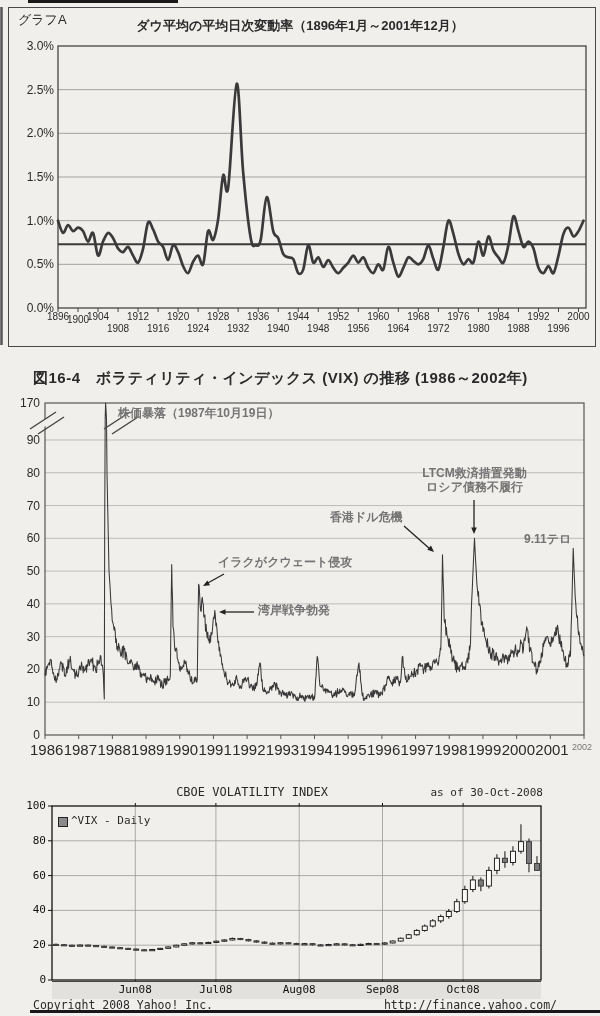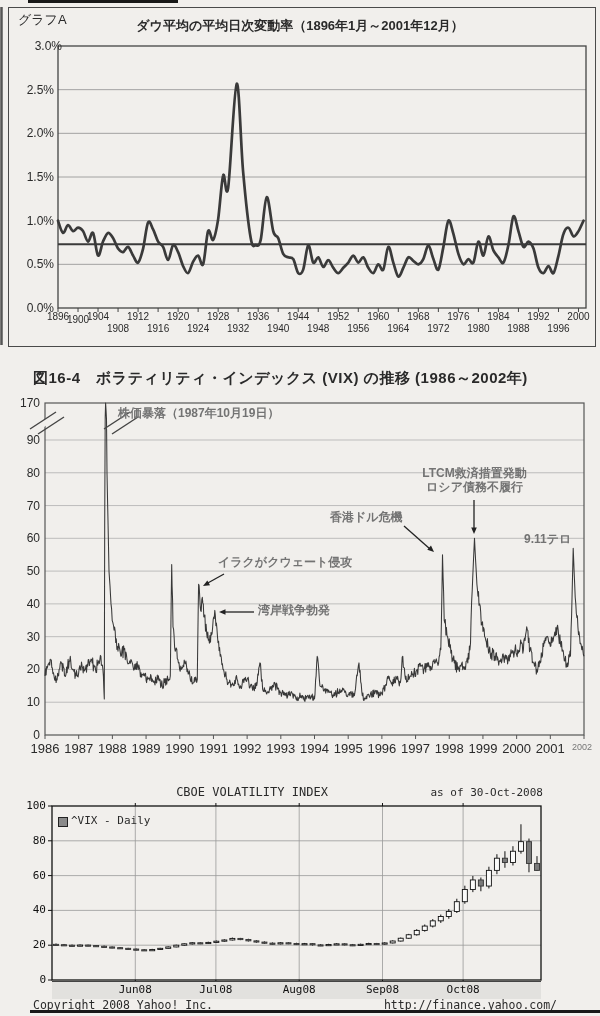--- a/index.html
+++ b/index.html
@@ -5,21 +5,21 @@
   html,body{margin:0;padding:0;}
   body{width:600px;height:1016px;position:relative;background:#f1efec;
        font-family:"Liberation Sans","DejaVu Sans",sans-serif;color:#222;overflow:hidden;}
   #page{position:absolute;left:0;top:0;width:600px;height:1016px;}
   svg#strokes{position:absolute;left:0;top:0;}
   .abs{position:absolute;}
   .lbl{position:absolute;color:#2a2a2a;}
   .ylab1{font-size:12px;text-align:right;width:46px;}
   .xlab1{font-size:10px;text-align:center;width:36px;}
   .ylab2{font-size:12px;text-align:right;width:32px;}
-  .xlab2{font-size:13px;text-align:center;width:30px;}
+  .xlab2{font-size:15px;text-align:left;width:30px;}
   .ann{position:absolute;font-size:12px;font-weight:bold;color:#737373;line-height:13.5px;white-space:nowrap;}
   .mono{font-family:"DejaVu Sans Mono","Liberation Mono",monospace;}
   #panelA-box{border:1.6px solid #4a4a4a;}
   #chart1-title{font-size:13px;font-weight:bold;text-align:center;}
   #panelA-label{font-size:13px;}
   #fig-caption{font-size:15px;font-weight:bold;letter-spacing:.5px;}
   .y3{font-size:11px;text-align:right;width:36px;color:#111;}
   .m3{font-size:11px;text-align:center;width:44px;color:#111;}
   #band3{background:#e2e1de;border-top:1px solid #444;}
   #legend3-swatch{background:#8a8a8a;border:1px solid #222;}
@@ -271,21 +271,21 @@
   <div class="lbl mono" id="chart3-asof" style="left:393px;top:786px;width:150px;text-align:right;font-size:11px;">as of 30-Oct-2008</div>
   <div id="legend3-swatch" class="abs" style="left:58px;top:817px;width:8px;height:8px;"></div>
   <div class="lbl mono" style="left:71px;top:814px;font-size:11px;">^VIX - Daily</div>
 
   <div id="band3" class="abs" style="left:52px;top:981px;width:489px;height:17px;"></div>
 
   <div class="lbl mono" style="left:33px;top:998px;font-size:11.5px;">Copyright 2008 Yahoo! Inc.</div>
   <div class="lbl mono" style="left:357px;top:998px;width:200px;text-align:right;font-size:11.5px;">http://finance.yahoo.com/</div>
 
   <div id="bottom-rule" class="abs" style="left:30px;top:1010px;width:570px;height:3px;"></div>
-<div class="lbl ylab1" style="left:8px;top:39px;padding-left:8px;">3.0%</div>
+<div class="lbl ylab1" style="left:8px;top:39px;">3.0%</div>
     <div class="lbl ylab1" style="left:8px;top:82.66666666666666px;">2.5%</div>
     <div class="lbl ylab1" style="left:8px;top:126.33333333333334px;">2.0%</div>
     <div class="lbl ylab1" style="left:8px;top:170px;">1.5%</div>
     <div class="lbl ylab1" style="left:8px;top:213.66666666666669px;">1.0%</div>
     <div class="lbl ylab1" style="left:8px;top:257.3333333333333px;">0.5%</div>
     <div class="lbl ylab1" style="left:8px;top:301px;">0.0%</div>
     <div class="lbl xlab1" style="left:40px;top:311px;">1896</div>
     <div class="lbl xlab1" style="left:80.03791469194313px;top:311px;">1904</div>
     <div class="lbl xlab1" style="left:120.07582938388626px;top:311px;">1912</div>
     <div class="lbl xlab1" style="left:160.11374407582937px;top:311px;">1920</div>

